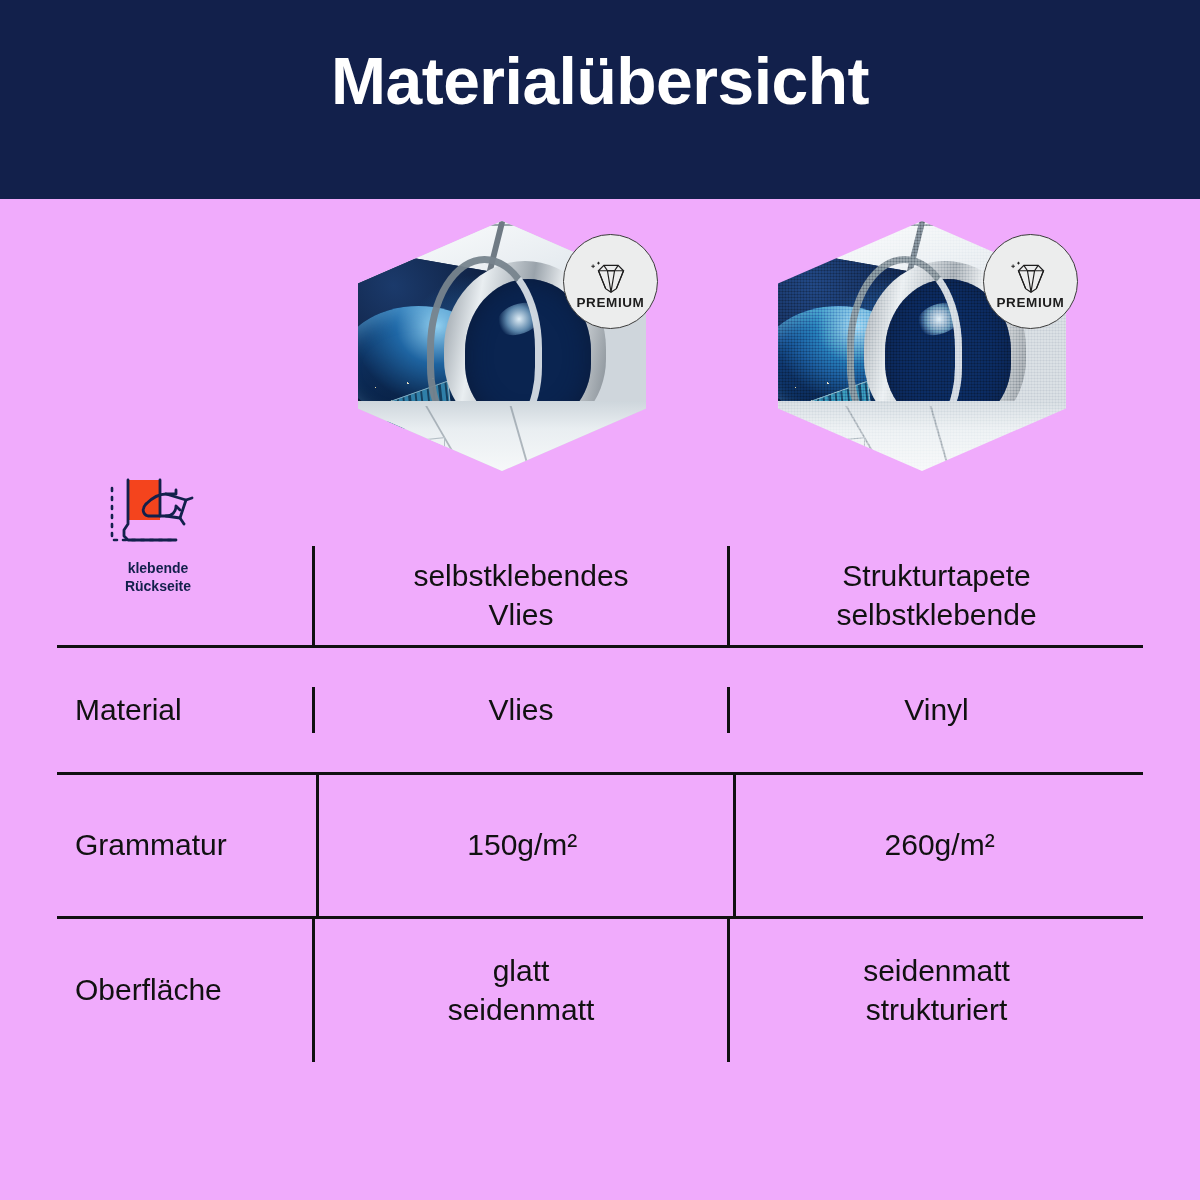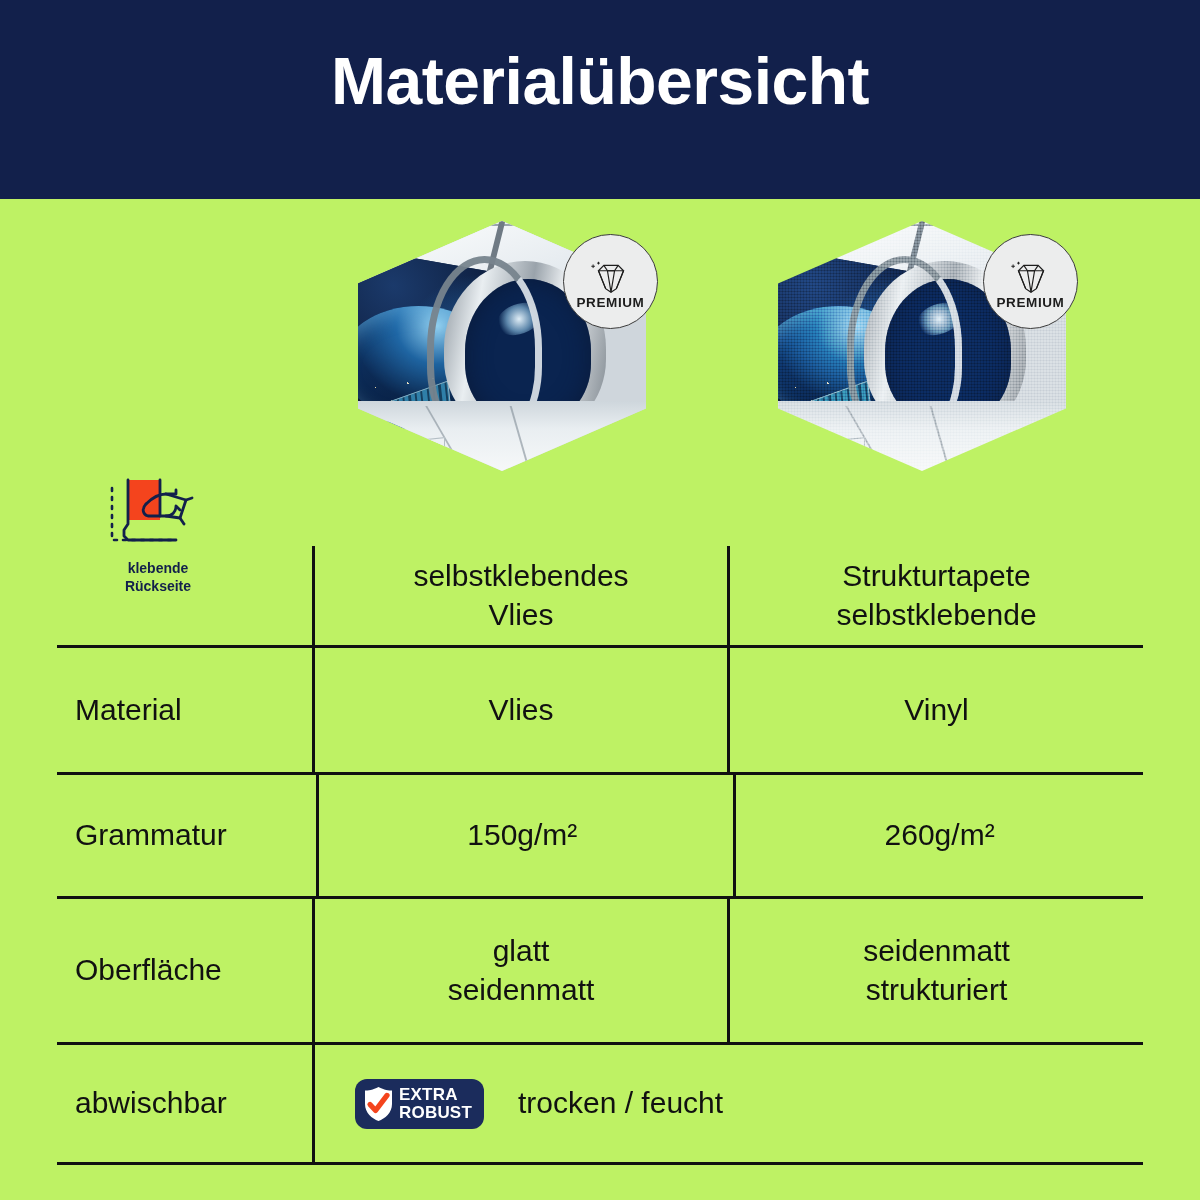--- a/index.html
+++ b/index.html
@@ -2,21 +2,21 @@
 <html><head>
 <meta charset="utf-8">
 <style>
   * { box-sizing: border-box; margin: 0; padding: 0; }
   html, body {
     width: 1200px; height: 1200px;
     background: #ffffff;
     font-family: "Liberation Sans", sans-serif;
     overflow: hidden;
   }
-  #page { position: relative; width: 1200px; height: 1200px; background: #bef264; }
+  #page { position: relative; width: 1200px; height: 1200px; background: #f0abfc; }
 
   
   .banner {
     position: absolute; left: 0; top: 0; width: 1200px; height: 199px;
     background: #12204b;
   }
   .banner-title {
     position: absolute; left: 0; top: 44px; width: 1200px;
     text-align: center;
     color: #ffffff;
@@ -172,22 +172,22 @@
     display: flex; align-items: center; justify-content: center;
     text-align: center; color: #111; font-size: 30px; line-height: 1.28;
     padding: 4px 10px;
   }
   .c-label { width: 255px; justify-content: flex-start; padding-left: 18px; }
   .c-mid { width: 415px; border-left: 3px solid #111; }
   .c-right { width: 416px; border-left: 3px solid #111; }
   .c-span { width: 831px; border-left: 3px solid #111; justify-content: flex-start; padding-left: 40px; gap: 34px; }
 
   .r-head { height: 99px; }
-  .r-1 { height: 127px; }
-  .r-2 { height: 124px; gap: 8px; }
+  .r-1 { height: 127px; align-items: center; }
+  .r-2 { height: 144px; gap: 8px; }
   .r-3 { height: 146px; }
   .r-4 { height: 123px; }
 
   
   .robust {
     display: flex; align-items: center; gap: 5px;
     background: #1b2c5c; border-radius: 12px;
     padding: 7px 12px 7px 8px;
     flex: 0 0 auto;
   }
@@ -347,31 +347,15 @@
         </div>
       </div>
       <div class="cell c-right">
         <div>
           <div>seidenmatt</div>
           <div>strukturiert</div>
         </div>
       </div>
     </div>
 
-    <div class="row r-4 last-border">
-      <div class="cell c-label">abwischbar</div>
-      <div class="cell c-span">
-        <div class="robust">
-          <svg class="shield" viewBox="0 0 31 36">
-            <path d="M15.5 1 C10 4 5 4.6 2 4.6 L2 18 C2 27 9 32.6 15.5 35 C22 32.6 29 27 29 18 L29 4.6 C26 4.6 21 4 15.5 1 Z" fill="#ffffff"></path>
-            <path d="M7 18.4 L12.6 24.4 L24 9.4" fill="none" stroke="#f4441d" stroke-width="5.2" stroke-linecap="round" stroke-linejoin="round"></path>
-          </svg>
-          <div class="rtext">
-            <div>EXTRA</div>
-            <div>ROBUST</div>
-          </div>
-        </div>
-        <div class="wipe-text">trocken / feucht</div>
-      </div>
-    </div>
 
   </div>
 </div>
 
 </body></html>

